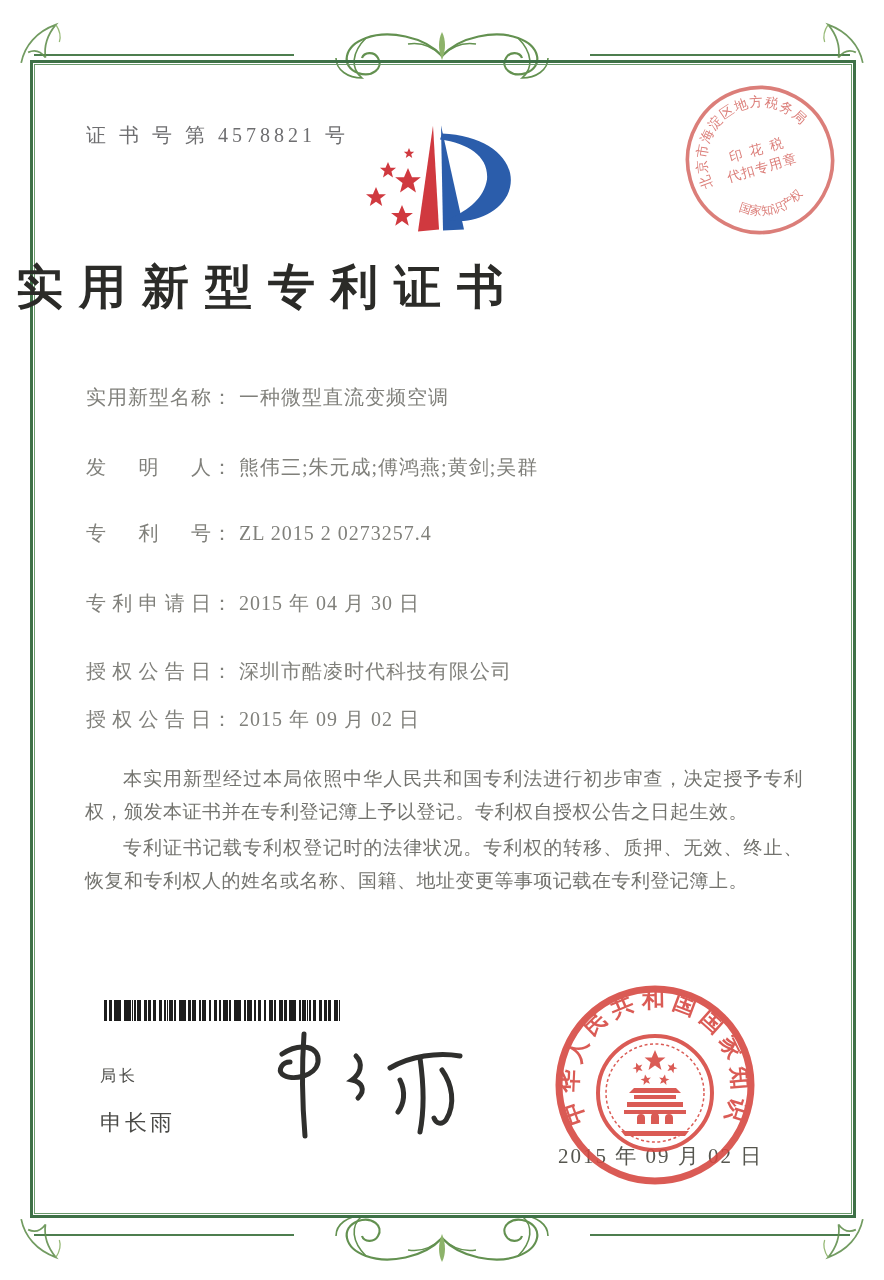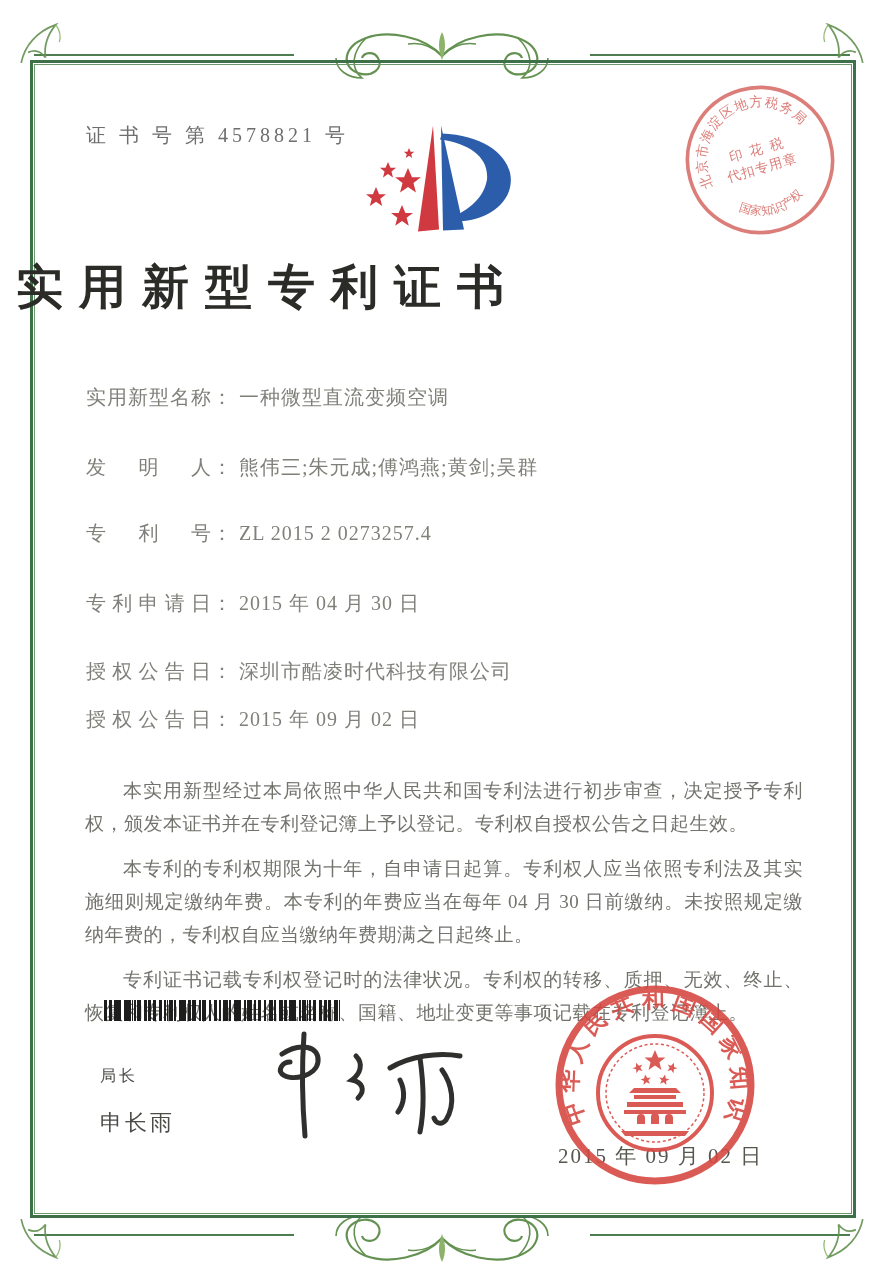--- a/index.html
+++ b/index.html
@@ -33,21 +33,21 @@
   .title{position:absolute;left:0;top:256px;width:884px;
     font-size:47px;font-weight:600;color:#2b2b28;letter-spacing:16px;text-indent:16px;}
 
   .field{position:absolute;left:86px;width:720px;font-size:20px;color:#80807b;
     letter-spacing:1px;white-space:nowrap;}
   .flabel{display:inline-block;width:126px;text-align:justify;text-align-last:justify;}
   .fcolon{display:inline-block;margin-right:6px;}
   .f1{top:384px;}.f2{top:454px;}.f3{top:520px;}.f4{top:590px;}.f5{top:658px;}.f6{top:706px;}
 
   .bodytext{position:absolute;left:85px;top:762px;width:718px;}
-  .bodytext p{margin:12px 0 3px 0;font-size:19px;line-height:33px;color:#73736e;
+  .bodytext p{margin:0 0 3px 0;font-size:19px;line-height:33px;color:#73736e;
     text-indent:2em;text-align:justify;letter-spacing:.5px;}
 
   .barcode{position:absolute;left:104px;top:1000px;width:236px;height:21px;
     background:
       repeating-linear-gradient(90deg,#1d1d1d 0 2px,transparent 2px 5px),
       repeating-linear-gradient(90deg,#1d1d1d 0 1px,transparent 1px 7px),
       repeating-linear-gradient(90deg,#1d1d1d 0 3px,transparent 3px 11px);
   }
   .signer-title{position:absolute;left:100px;top:1066px;font-size:16px;color:#4c4c49;letter-spacing:3px;}
   .signer-name{position:absolute;left:100px;top:1108px;font-size:22px;color:#4c4c49;letter-spacing:3px;text-align:center;}
@@ -154,21 +154,20 @@
   </div>
   <div class="field f5">
     <span class="flabel">授权公告日</span><span class="fcolon">：</span><span class="fvalue">深圳市酷凌时代科技有限公司</span>
   </div>
   <div class="field f6">
     <span class="flabel">授权公告日</span><span class="fcolon">：</span><span class="fvalue">2015 年 09 月 02 日</span>
   </div>
 
   <div class="bodytext">
     <p>本实用新型经过本局依照中华人民共和国专利法进行初步审查，决定授予专利权，颁发本证书并在专利登记簿上予以登记。专利权自授权公告之日起生效。</p>
-    <p>本专利的专利权期限为十年，自申请日起算。专利权人应当依照专利法及其实施细则规定缴纳年费。本专利的年费应当在每年 04 月 30 日前缴纳。未按照规定缴纳年费的，专利权自应当缴纳年费期满之日起终止。</p>
     <p>专利证书记载专利权登记时的法律状况。专利权的转移、质押、无效、终止、恢复和专利权人的姓名或名称、国籍、地址变更等事项记载在专利登记簿上。</p>
   </div>
 
   <div class="barcode"></div>
 
   <div class="signer-title">局长</div>
   <div class="signer-name">申长雨</div>
   <svg class="signature" viewBox="0 0 230 120">
     <g stroke="#2f2f2d" stroke-width="5" fill="none" stroke-linecap="round">
       <path d="M52,6 C50,34 50,72 53,108"></path>

